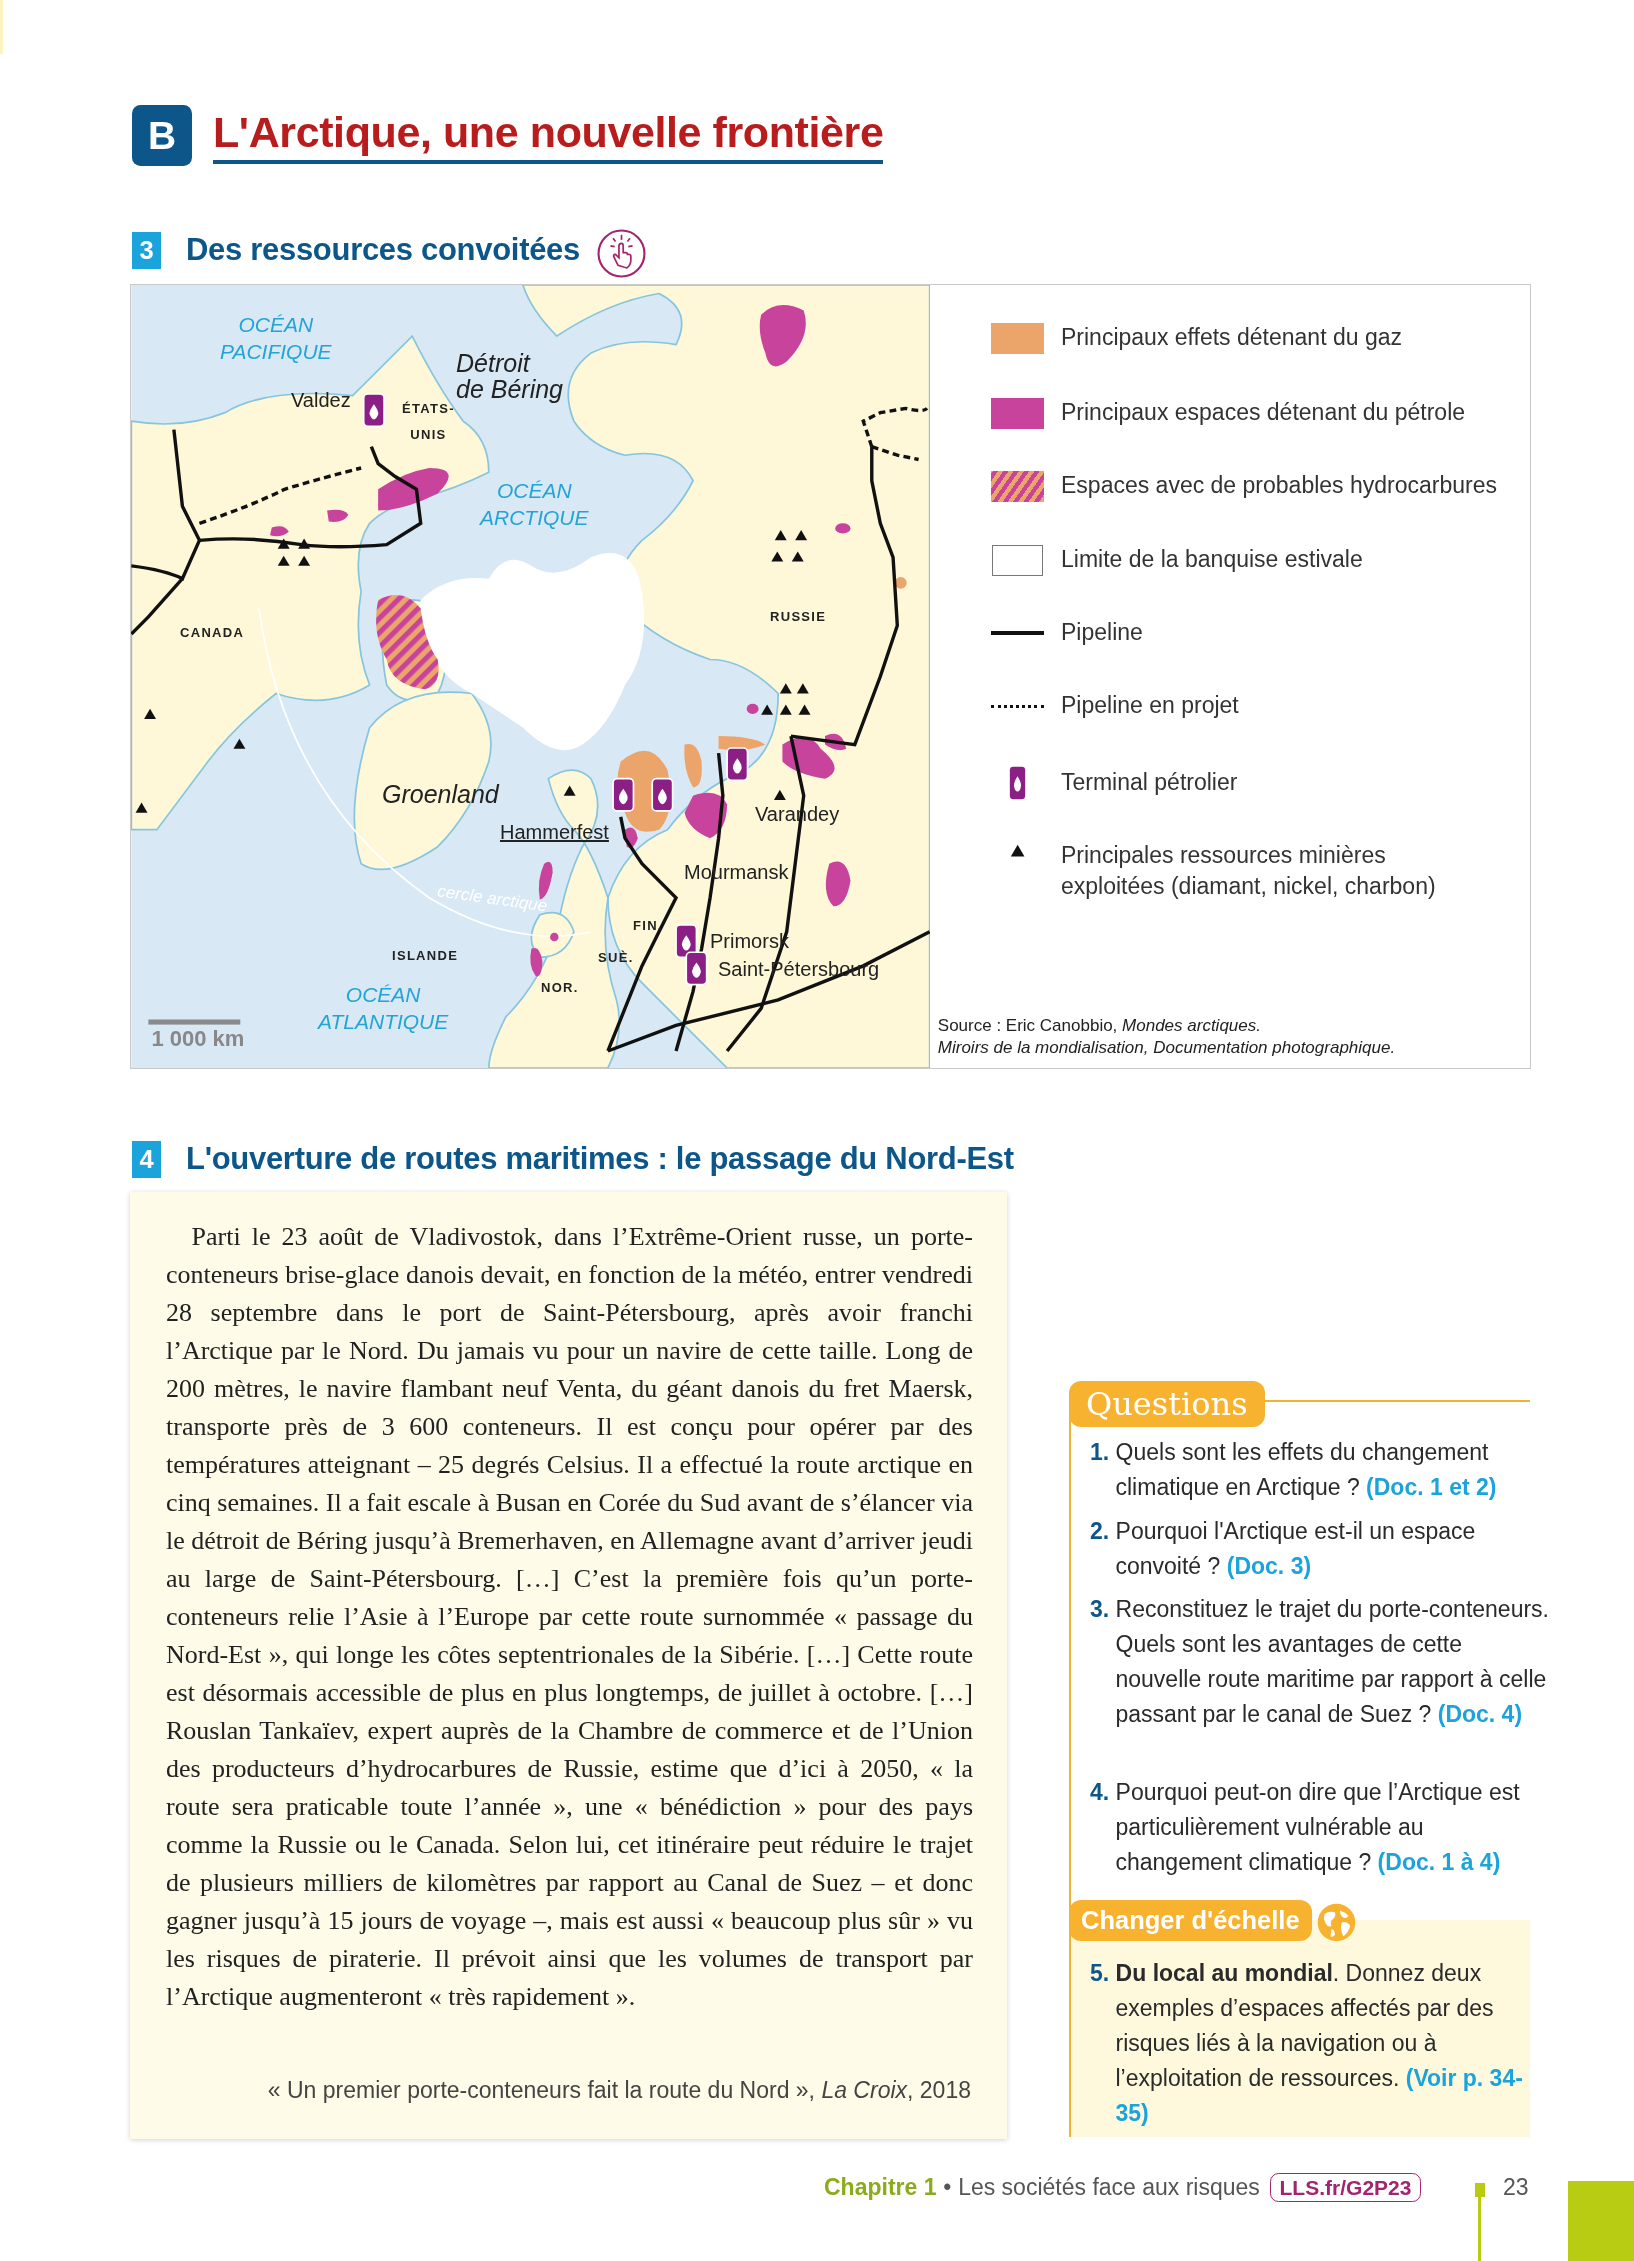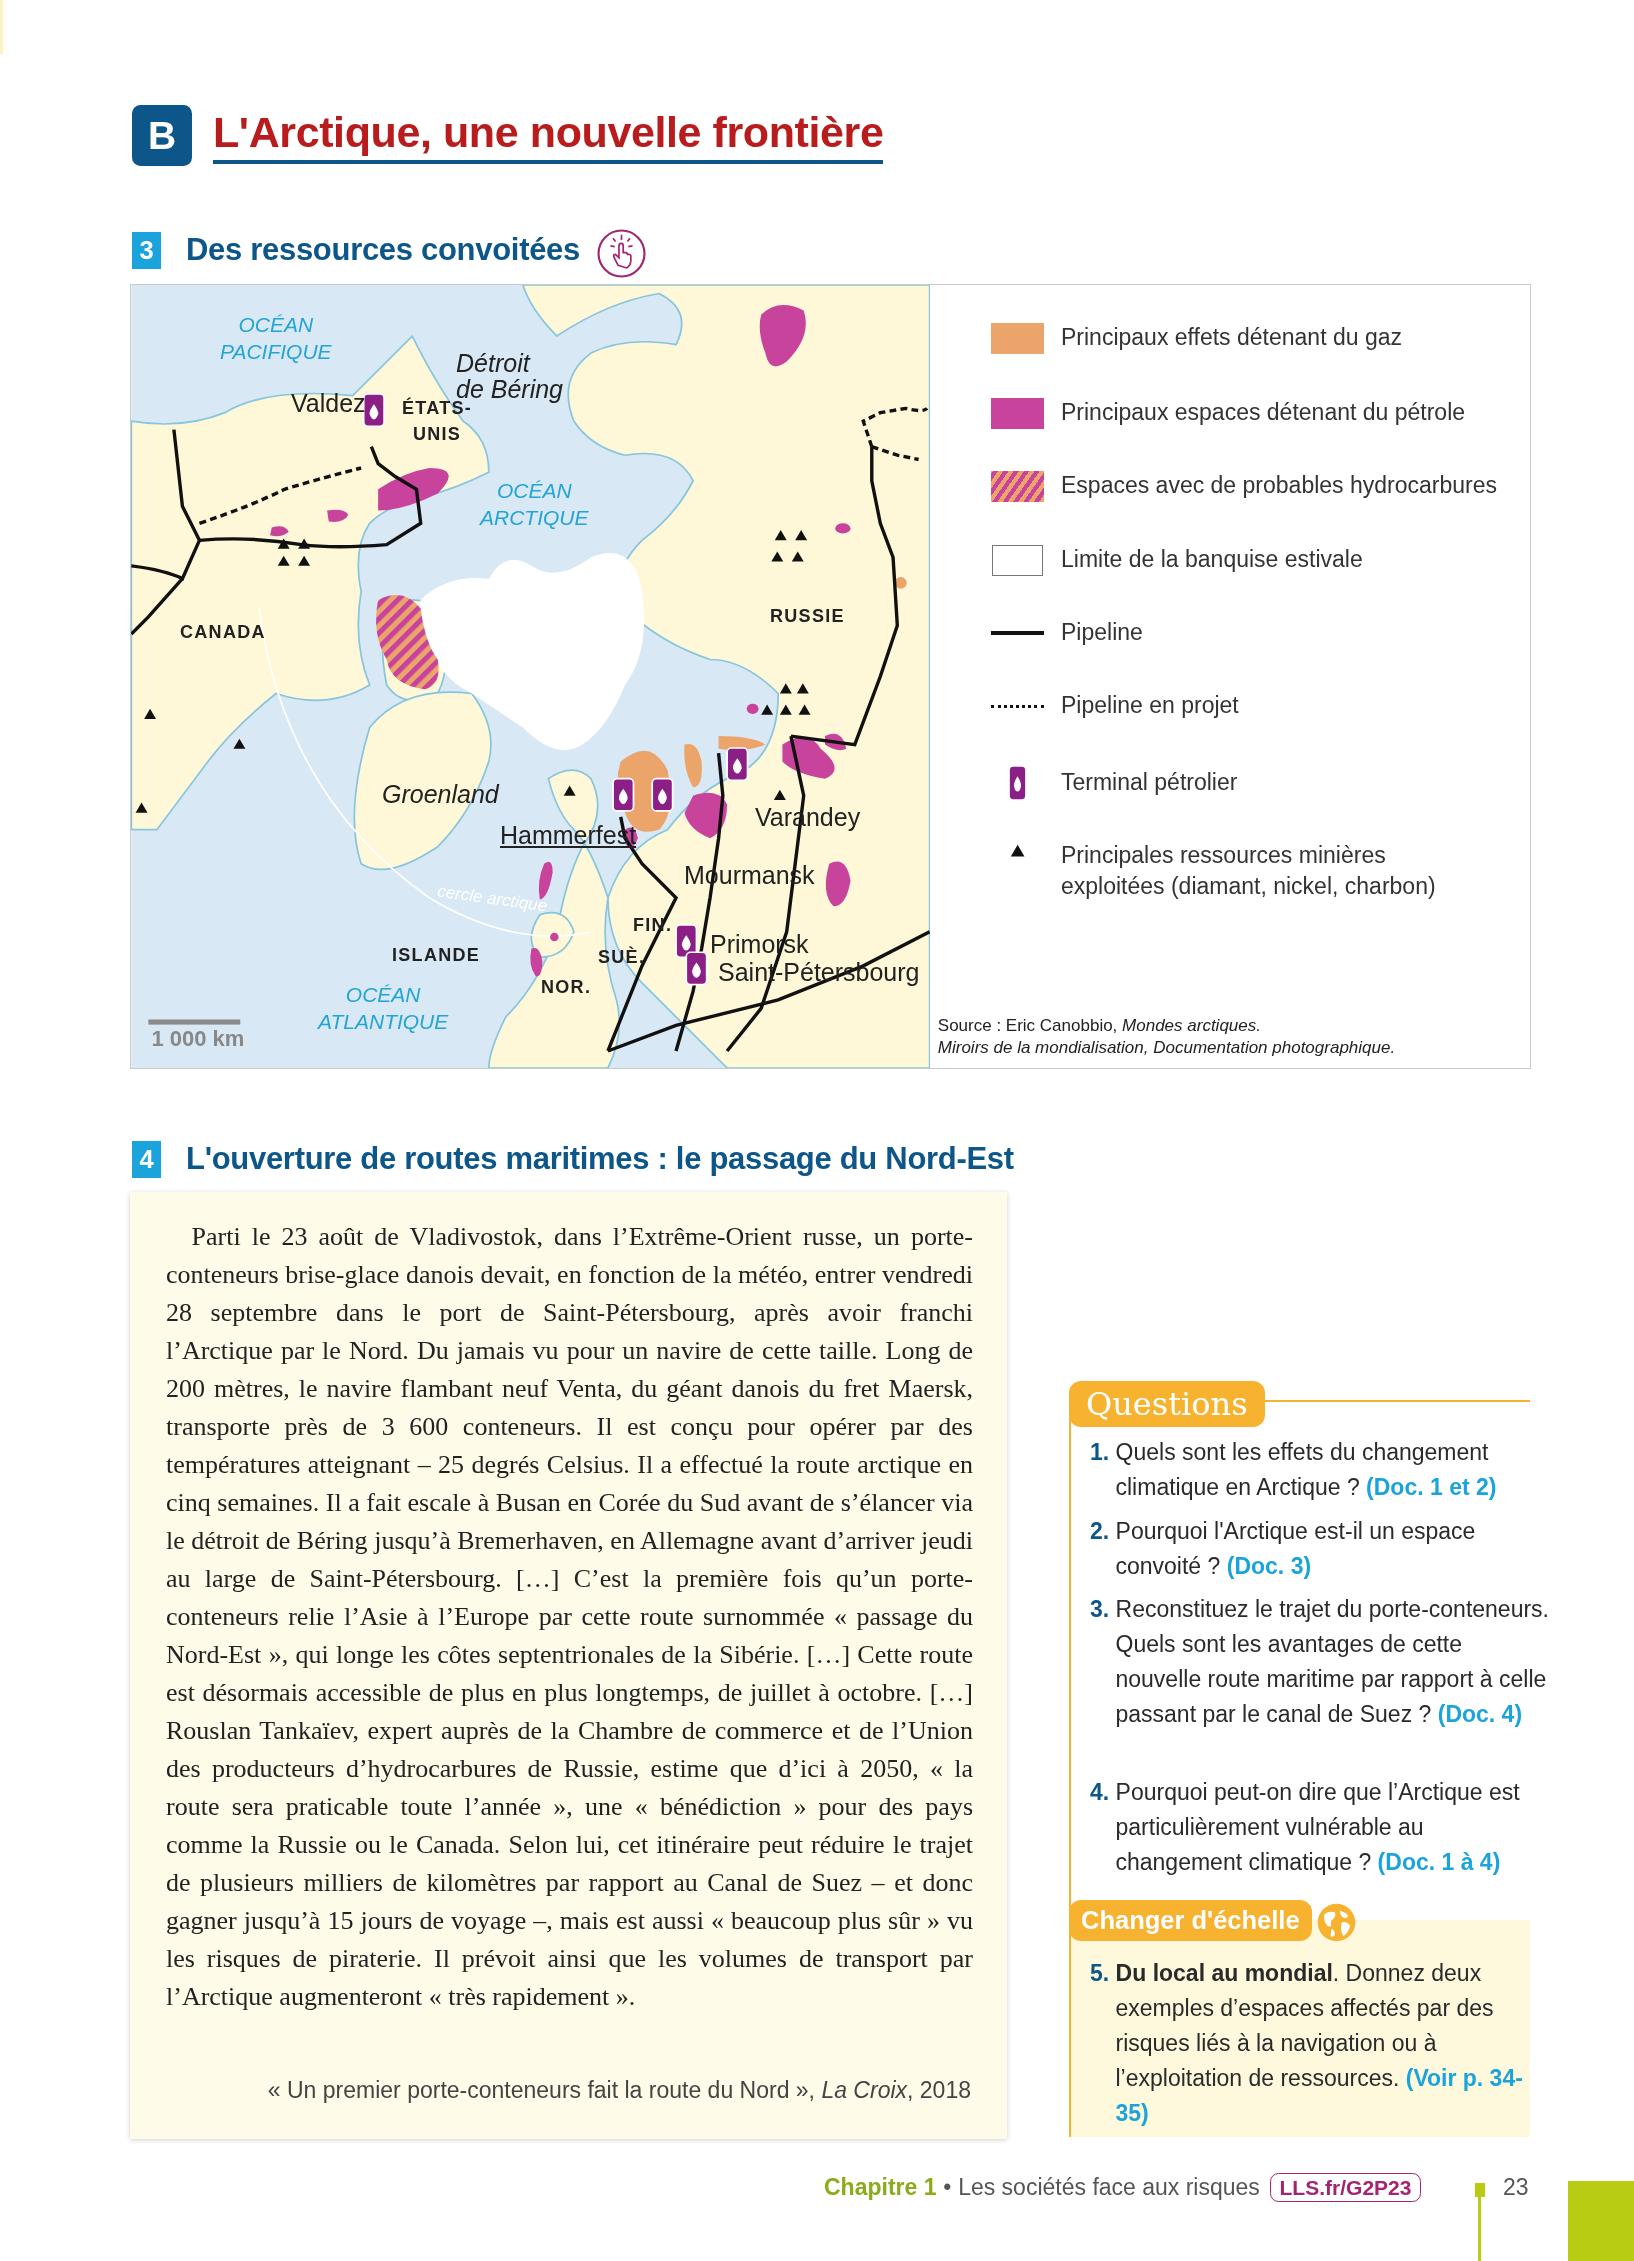--- a/index.html
+++ b/index.html
@@ -18,22 +18,22 @@
   #map-frame{left:130px;top:284px;width:1399px;height:783px;border:1.7px solid #c9c9c9;background:#fff;}
   #map{left:0;top:0;width:799px;height:783px;}
   #legend{left:800px;top:0;width:599px;height:783px;}
   .leg-item{position:absolute;left:60px;display:flex;align-items:flex-start;}
   .leg-sym{width:53px;height:32px;flex:none;display:flex;align-items:center;justify-content:center;}
   .leg-text{margin-left:17px;font:23px "Liberation Sans",sans-serif;color:#333;line-height:31px;}
   #source{position:absolute;left:6.8px;top:730px;font:17px "Liberation Sans",sans-serif;color:#222;line-height:22px;}
   #source i{font-style:italic;}
   .map-lbl{position:absolute;font-family:"Liberation Sans",sans-serif;white-space:nowrap;}
   .ocean{color:#23a4d6;font-style:italic;font-size:21px;text-align:center;line-height:27px;}
-  .country{font-weight:bold;font-size:18px;color:#222;letter-spacing:1.3px;text-align:center;line-height:25.5px;}
-  .city{font-size:25px;color:#222;}
+  .country{font-weight:bold;font-size:13px;color:#222;letter-spacing:1.3px;text-align:center;line-height:25.5px;}
+  .city{font-size:20px;color:#222;}
   .ital{font-style:italic;font-size:25px;color:#222;line-height:25.5px;}
   
   #doc4-num{left:132px;top:1141px;}
   #doc4-title{left:186px;top:1139px;line-height:39px;}
   #doc4-box{left:130px;top:1192px;width:877px;height:947px;background:#fefbe9;box-shadow:0 0.9px 5.1px rgba(0,0,0,0.18);}
   #doc4-text{position:absolute;left:36px;top:25.5px;width:807px;font:26px "Liberation Serif",serif;color:#222;line-height:38px;text-align:justify;text-indent:25.5px;margin:0;}
   #doc4-cite{position:absolute;right:36px;top:885px;font:23px "Liberation Sans",sans-serif;color:#444;}
   
   #q-line{left:1209px;top:1400px;width:321px;height:1.7px;background:#f2b232;}
   #q-vline{left:1069px;top:1413px;width:1.7px;height:724px;background:#f2b232;}

